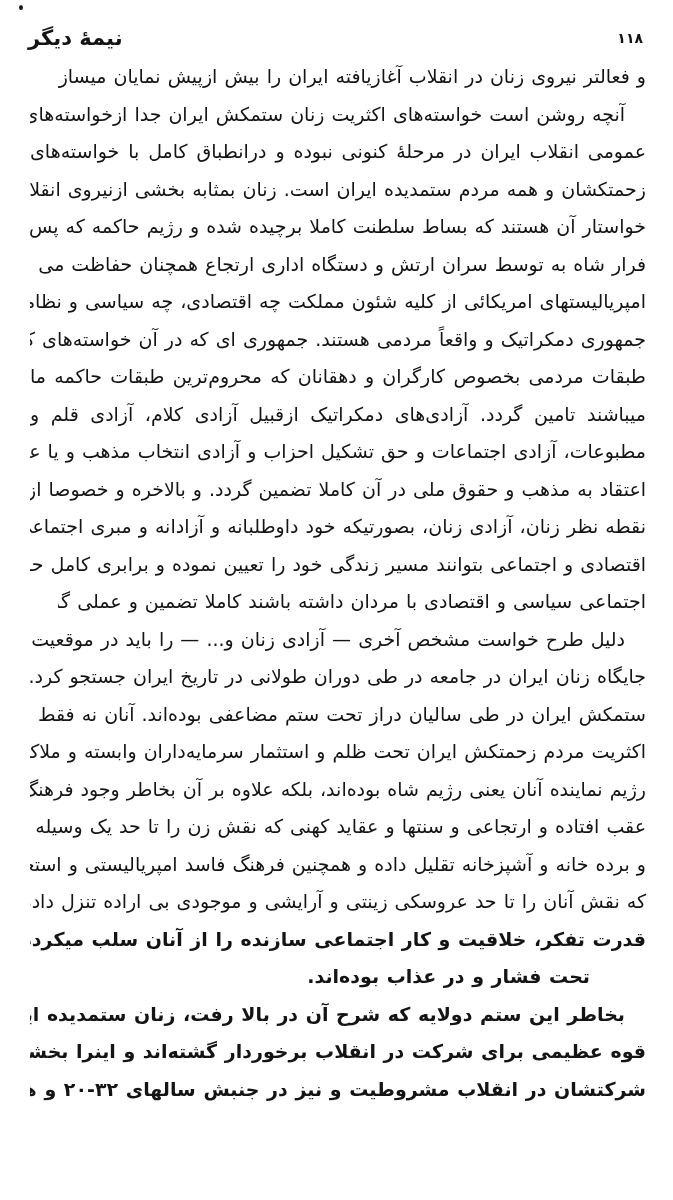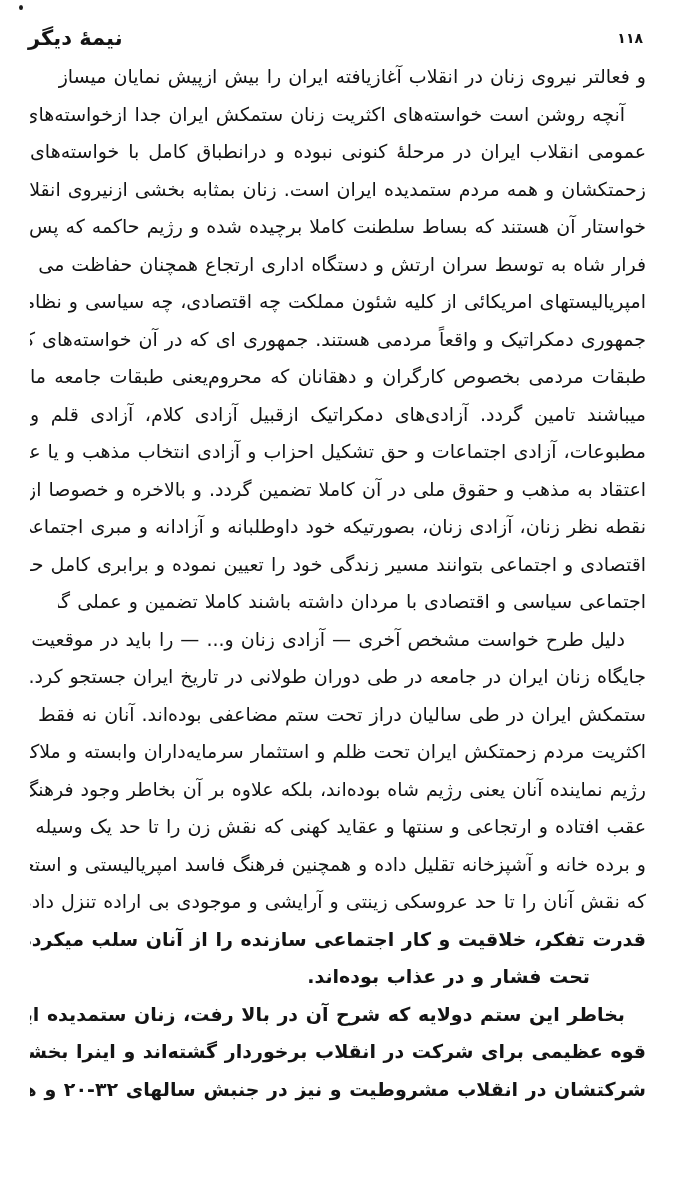--- a/index.html
+++ b/index.html
@@ -69,21 +69,21 @@
 
   <div class="body-block">
     <div class="line end">و فعالتر نیروی زنان در انقلاب آغازیافته ایران را بیش ازپیش نمایان میسازد.</div>
     <div class="line ind">آنچه روشن است خواسته‌های اکثریت زنان ستمکش ایران جدا ازخواسته‌های</div>
     <div class="line">عمومی انقلاب ایران در مرحلهٔ کنونی نبوده و درانطباق کامل با خواسته‌های</div>
     <div class="line">زحمتکشان و همه مردم ستمدیده ایران است. زنان بمثابه بخشی ازنیروی انقلاب</div>
     <div class="line">خواستار آن هستند که بساط سلطنت کاملا برچیده شده و رژیم حاکمه که پس از</div>
     <div class="line">فرار شاه به توسط سران ارتش و دستگاه اداری ارتجاع همچنان حفاظت می شود،</div>
     <div class="line">امپریالیستهای امریکائی از کلیه شئون مملکت چه اقتصادی، چه سیاسی و نظامی و</div>
     <div class="line">جمهوری دمکراتیک و واقعاً مردمی هستند. جمهوری ای که در آن خواسته‌های کلیه</div>
-    <div class="line">طبقات مردمی بخصوص کارگران و دهقانان که محروم‌یعنی طبقات جامعه ما</div>
+    <div class="line">طبقات مردمی بخصوص کارگران و دهقانان که محروم‌ترین طبقات حاکمه ما</div>
     <div class="line">میباشند تامین گردد. آزادی‌های دمکراتیک ازقبیل آزادی کلام، آزادی قلم و</div>
     <div class="line">مطبوعات، آزادی اجتماعات و حق تشکیل احزاب و آزادی انتخاب مذهب و یا عدم</div>
     <div class="line">اعتقاد به مذهب و حقوق ملی در آن کاملا تضمین گردد. و بالاخره و خصوصا از</div>
     <div class="line">نقطه نظر زنان، آزادی زنان، بصورتیکه خود داوطلبانه و آزادانه و مبری اجتماعی</div>
     <div class="line">اقتصادی و اجتماعی بتوانند مسیر زندگی خود را تعیین نموده و برابری کامل حقوق</div>
     <div class="line end">اجتماعی سیاسی و اقتصادی با مردان داشته باشند کاملا تضمین و عملی گردد.</div>
     <div class="line ind">دلیل طرح خواست مشخص آخری — آزادی زنان و... — را باید در موقعیت و</div>
     <div class="line">جایگاه زنان ایران در جامعه در طی دوران طولانی در تاریخ ایران جستجو کرد. زنان</div>
     <div class="line">ستمکش ایران در طی سالیان دراز تحت ستم مضاعفی بوده‌اند. آنان نه فقط مانند</div>
     <div class="line">اکثریت مردم زحمتکش ایران تحت ظلم و استثمار سرمایه‌داران وابسته و ملاکان و</div>

